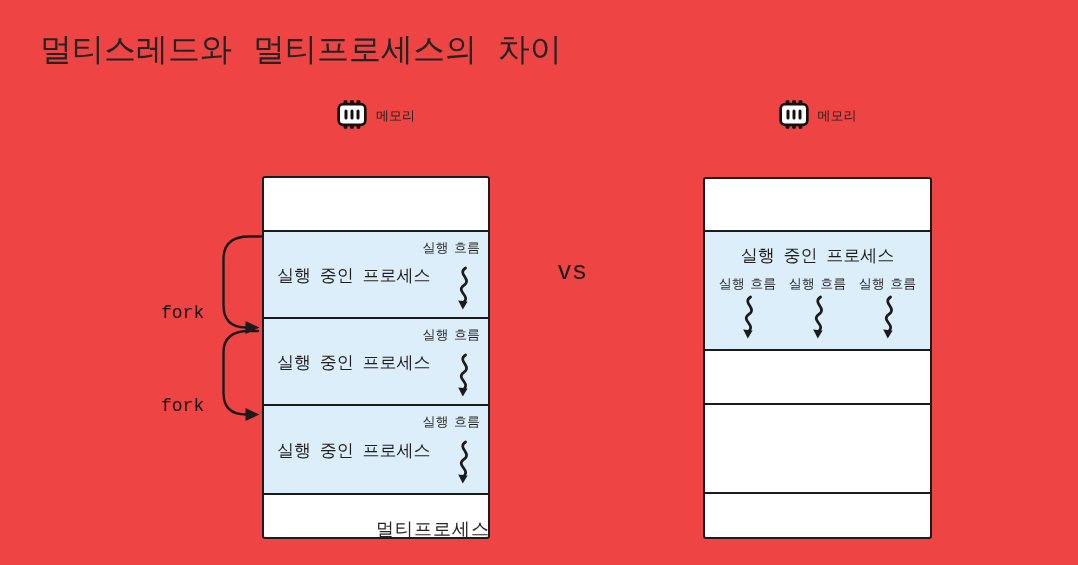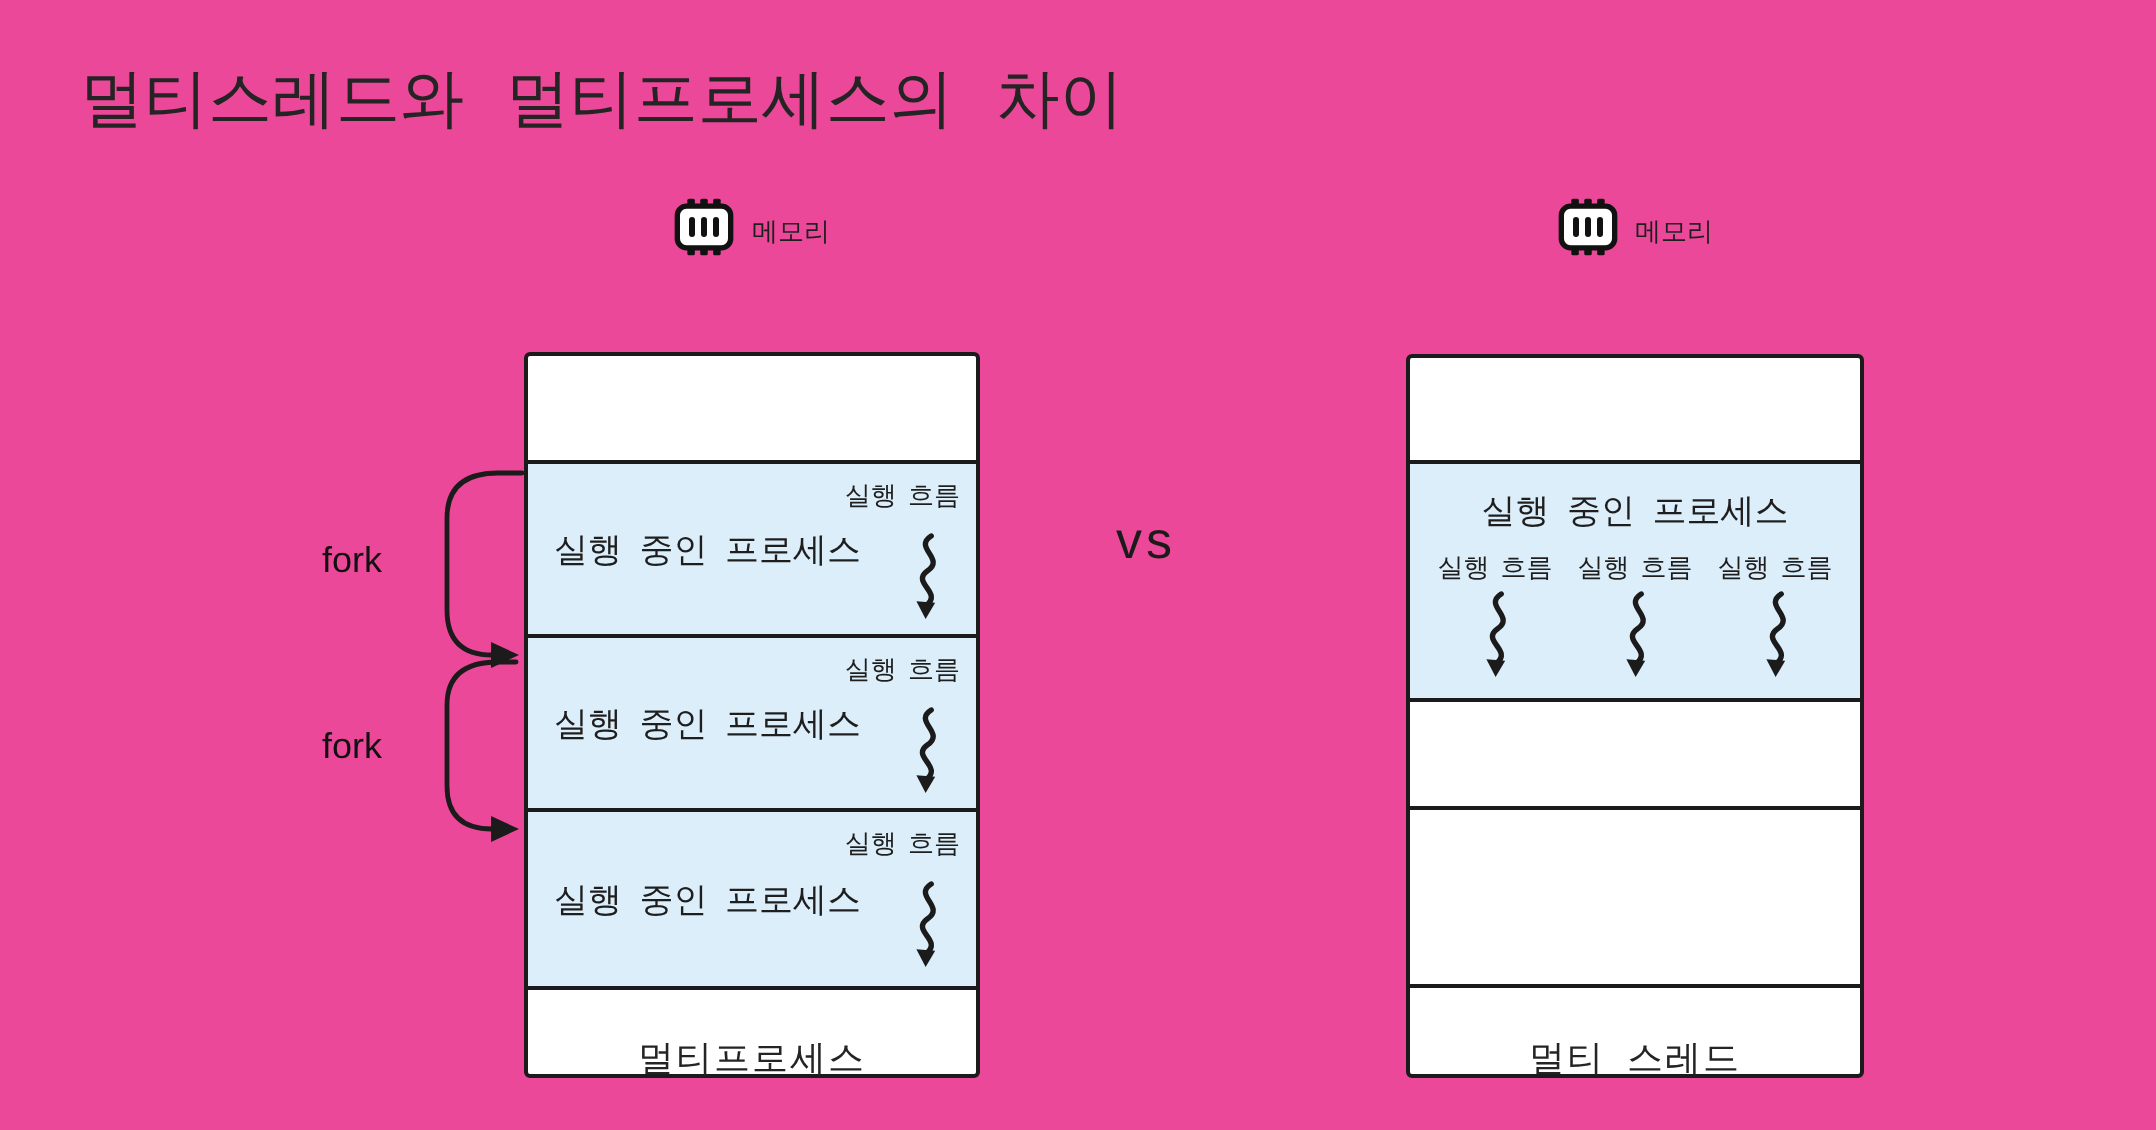--- a/index.html
+++ b/index.html
@@ -1,18 +1,18 @@
 <!DOCTYPE html>
 <html><head>
 <meta charset="utf-8">
 <style>
   html,body { margin:0; padding:0; background:#ffffff; }
   .canvas {
     position:relative; width:1078px; height:565px; overflow:hidden;
-    background:#ec4899; font-family:"Liberation Sans", sans-serif; color:#1e1e1e;
+    background:#ef4444; font-family:"Liberation Sans", sans-serif; color:#1e1e1e;
   }
   .title {
     position:absolute; left:40px; top:28px; margin:0;
     font-size:32px; font-weight:400; color:#242424;
     word-spacing:12px; white-space:nowrap;
   }
   .overlay { position:absolute; left:0; top:0; pointer-events:none; }
 
   .mem-header {
     position:absolute; top:99px; height:34px;
@@ -47,34 +47,34 @@
 
   .rb-label {
     display:block; margin-top:12px; text-align:center;
     font-size:17px; word-spacing:4px; white-space:nowrap; color:#1e1e1e;
   }
   .flow-row { margin-top:8px; display:flex; justify-content:center; gap:6px; }
   .flow-col { display:flex; flex-direction:column; align-items:center; gap:2px; width:64px; }
   .flow-col .flow-text { font-size:13px; word-spacing:2px; white-space:nowrap; color:#1e1e1e; }
 
   .caption {
-    position:absolute; top:517px; text-align:center;
+    position:absolute; top:517px; text-align:right;
     font-size:18px; color:#242424; word-spacing:5px; letter-spacing:1px;
   }
   .caption.left  { left:262px; width:228px; }
   .caption.right { left:703px; width:229px; }
 
   .vs {
     position:absolute; left:558px; top:255px;
     font-size:26px; font-weight:400; letter-spacing:2px; color:#1b1b1b;
   }
   .fork-label {
     position:absolute; left:161px;
-    font-family:Liberation Sans, sans-serif;
-    font-size:18px; color:#111111;
+    font-family:Liberation Mono, monospace;
+    font-size:18px; color:#111111;margin-top:33px;
   }
   .fork-label.one { top:270px; }
   .fork-label.two { top:363px; }
 </style>
 </head>
 <body>
 
 <div class="canvas">
 
   <h1 class="title">멀티스레드와 멀티프로세스의 차이</h1>
@@ -202,15 +202,14 @@
           </span>
         </div>
       </div>
     </div>
 
     <div class="sec" style="height:54px"></div>
     <div class="sec" style="height:89px"></div>
     <div class="sec fill"></div>
   </div>
 
-  <div class="caption right">멀티 스레드</div>
 
 </div>
 
 </body></html>

